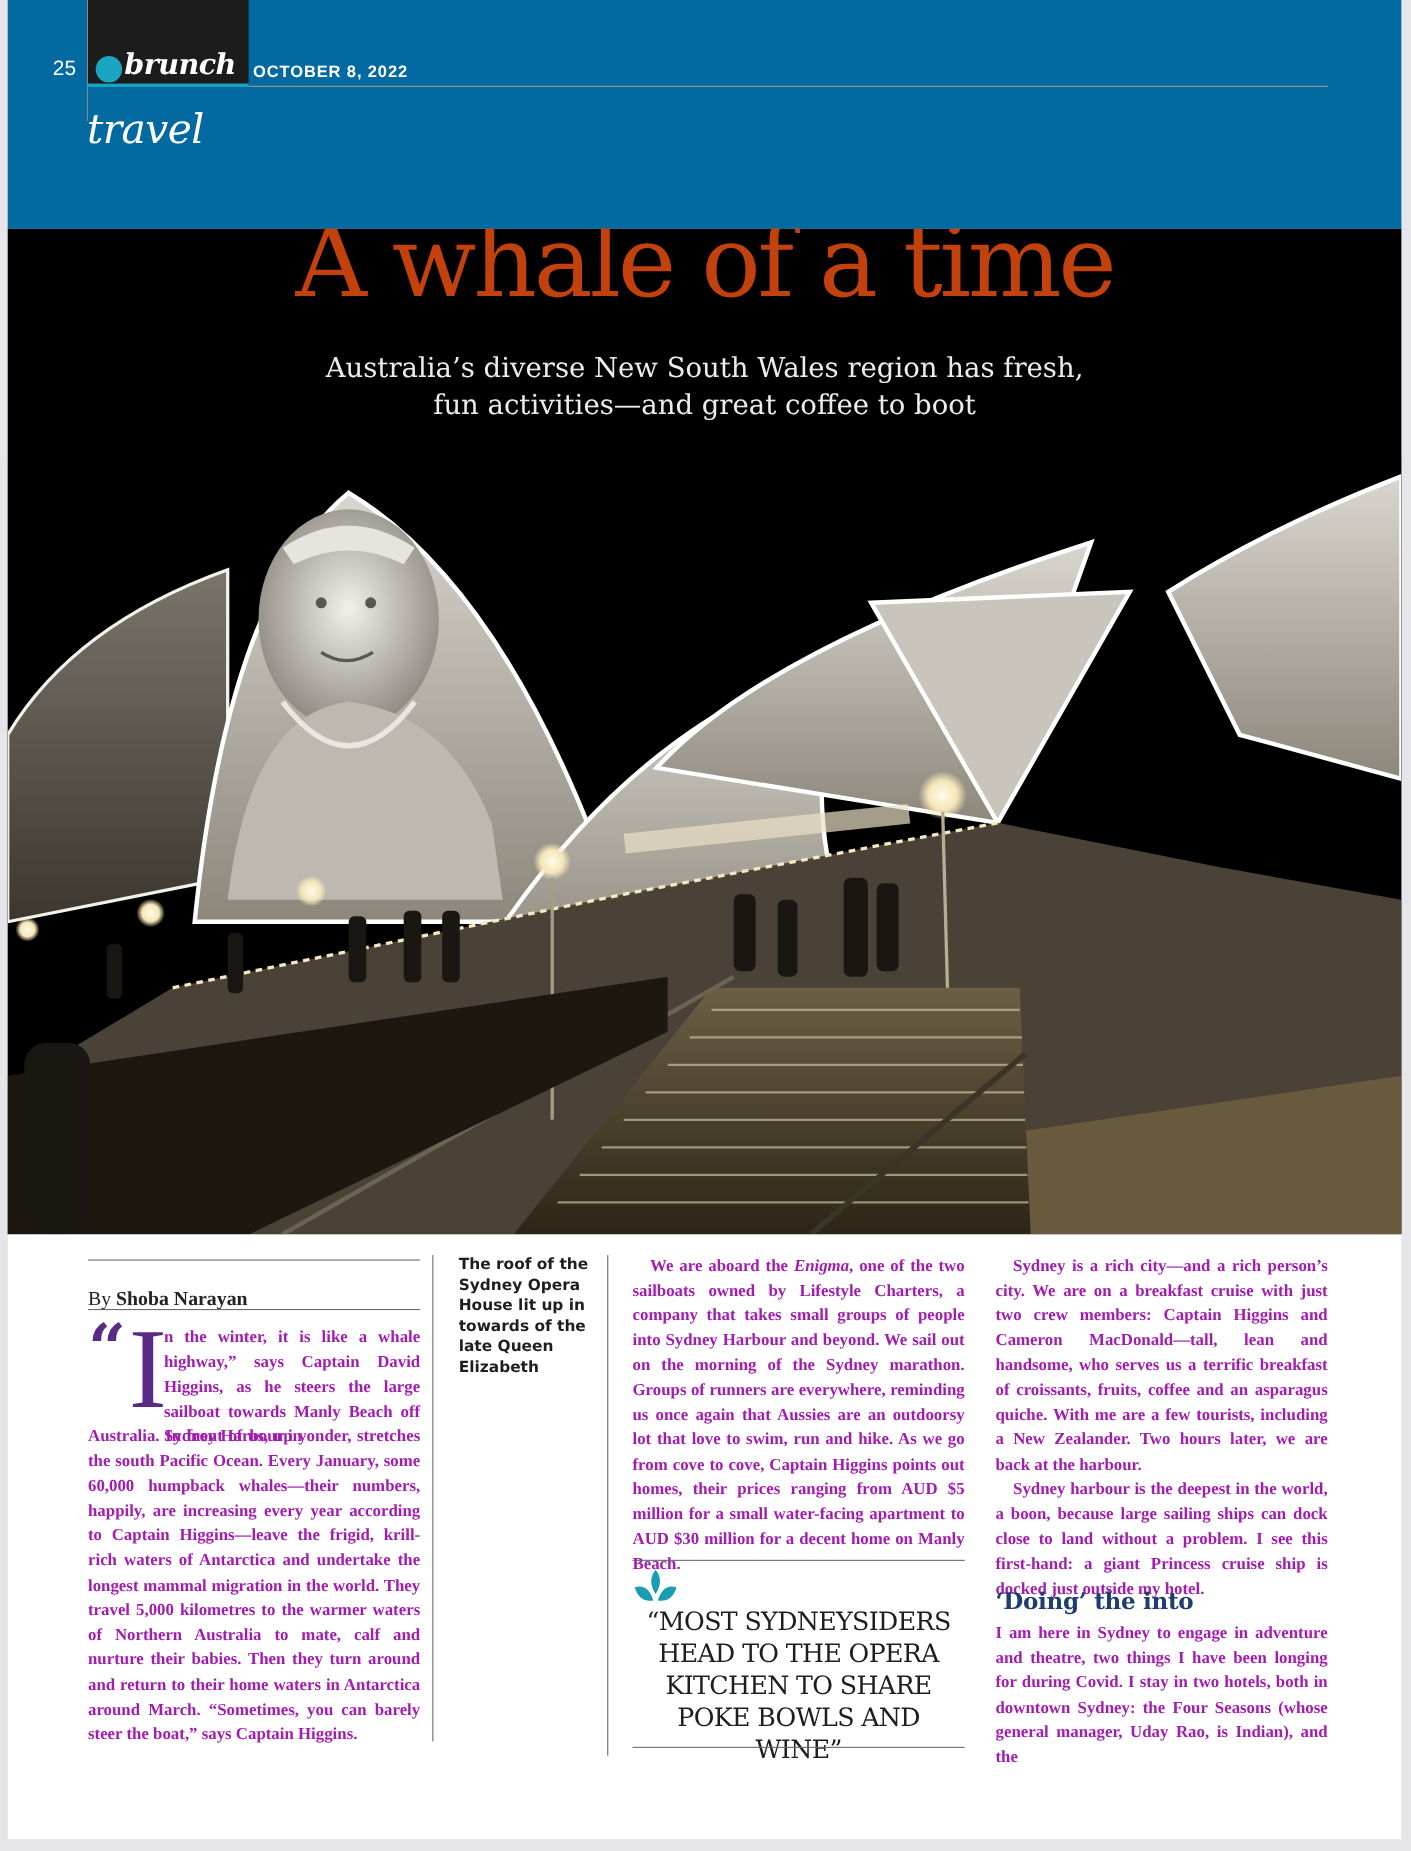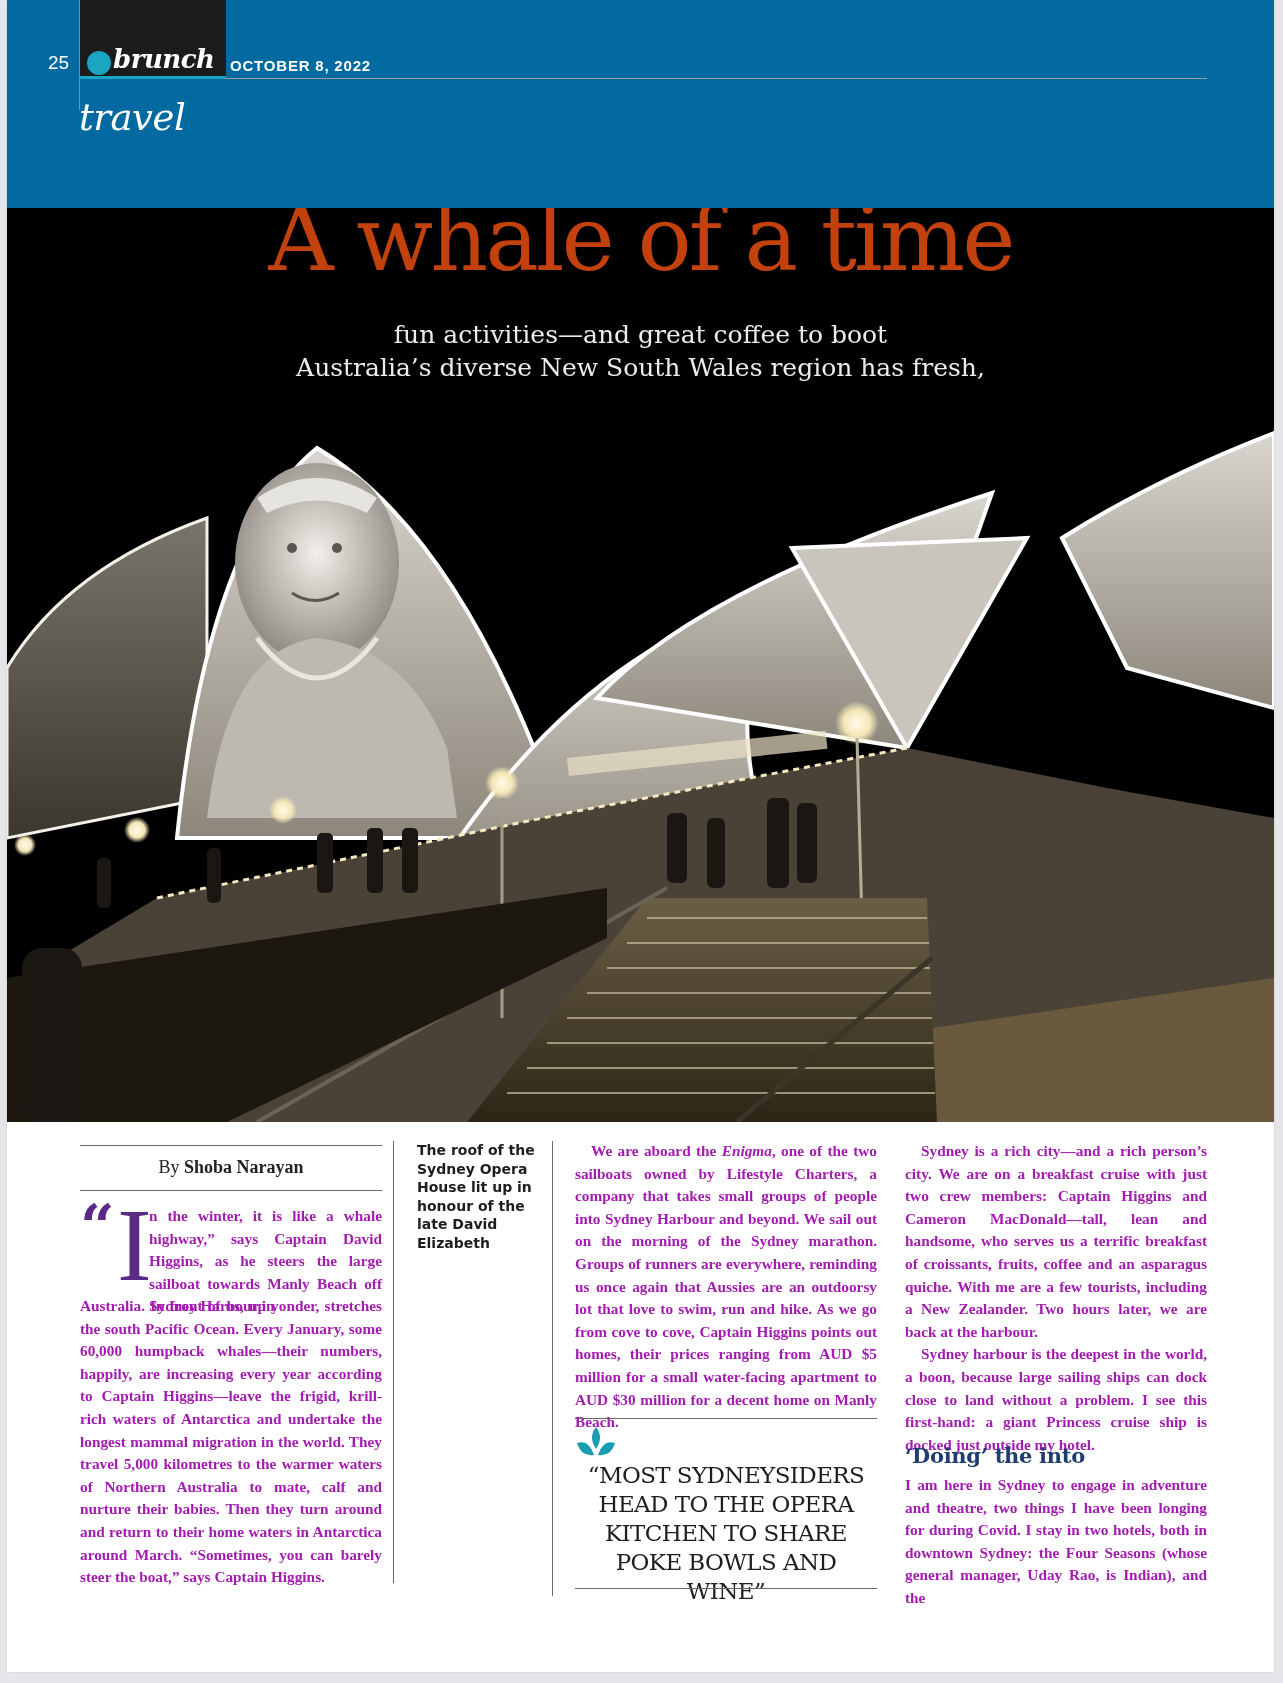--- a/index.html
+++ b/index.html
@@ -24,21 +24,21 @@
     .hero { position: absolute; left: 0; top: 208px; width: 1267px; height: 914px; background: #000000; overflow: hidden; }
     .headline { position: absolute; left: 0; top: -22px; width: 1267px; text-align: center; color: #c2410c; font-family: "DejaVu Serif", serif; font-size: 90px; font-weight: normal; letter-spacing: -3px; }
     .standfirst { position: absolute; left: 0; top: 110px; width: 1267px; text-align: center; color: #ececec; font-family: "DejaVu Serif", serif; font-size: 25px; line-height: 33px; font-weight: 300; }
     .photo { position: absolute; left: 0; top: 210px; width: 1267px; height: 704px; }
 
     
     .col { position: absolute; font-family: "Liberation Serif", serif; font-size: 15.3px; line-height: 22.6px; color: #a21caf; text-align: justify; font-weight: bold; }
     .col p { text-indent: 0; }
     .col p.ind { text-indent: 16px; }
 
-    .byline-box { position: absolute; left: 73px; top: 1145px; width: 302px; height: 46px; border-top: 1px solid #6a6a6a; border-bottom: 1px solid #6a6a6a; text-align: center; padding-top: 11px; font-family: "Liberation Serif", serif; font-size: 18px; color: #222; }
+    .byline-box { position: absolute; left: 73px; top: 1145px; width: 302px; height: 46px; border-top: 1px solid #6a6a6a; border-bottom: 1px solid #6a6a6a; text-align: left; padding-top: 24px; font-family: "Liberation Serif", serif; font-size: 18px; color: #222; }
     .byline-box b { font-weight: bold; }
 
     .quote-mark { position: absolute; left: 73px; top: 1196px; color: #5b2a86; font-family: "DejaVu Serif", serif; font-size: 60px; font-weight: bold; line-height: 1; }
     .dropcap { position: absolute; left: 110px; top: 1201px; color: #5b2a86; font-family: "Liberation Serif", serif; font-size: 104px; line-height: 0.85; }
 
     .col1-lead { left: 142px; top: 1205px; width: 233px; }
     .col1-rest { left: 73px; top: 1295px; width: 302px; }
 
     .vrule { position: absolute; width: 1px; background: #6a6a6a; }
 
@@ -67,22 +67,22 @@
     <span class="brand-name">brunch</span>
     <div class="brand-underline"></div>
     <div class="header-rule"></div>
     <span class="issue-date">OCTOBER 8, 2022</span>
     <span class="section-label">travel</span>
   </div>
 
   <div class="hero">
     <h1 class="headline">A whale of a time</h1>
     <div class="standfirst">
+      <div>Australia’s diverse New South Wales region has fresh,</div>
       <div>fun activities—and great coffee to boot</div>
-      <div>Australia’s diverse New South Wales region has fresh,</div>
     </div>
 
     <svg class="photo" viewBox="0 0 1267 704" preserveAspectRatio="none">
       <defs>
         <linearGradient id="shellG" x1="0" y1="0" x2="0" y2="1">
           <stop offset="0" stop-color="#d9d6cf"></stop>
           <stop offset="1" stop-color="#8d877b"></stop>
         </linearGradient>
         <linearGradient id="shellD" x1="0" y1="0" x2="0" y2="1">
           <stop offset="0" stop-color="#7a756b"></stop>
@@ -178,21 +178,21 @@
   <span class="dropcap">I</span>
   <div class="col col1-lead">
     <p>n the winter, it is like a whale highway,” says Captain David Higgins, as he steers the large sailboat towards Manly Beach off Sydney Harbour in</p>
   </div>
   <div class="col col1-rest">
     <p>Australia. In front of us, up yonder, stretches the south Pacific Ocean. Every January, some 60,000 humpback whales—their numbers, happily, are increasing every year according to Captain Higgins—leave the frigid, krill-rich waters of Antarctica and undertake the longest mammal migration in the world. They travel 5,000 kilometres to the warmer waters of Northern Australia to mate, calf and nurture their babies. Then they turn around and return to their home waters in Antarctica around March. “Sometimes, you can barely steer the boat,” says Captain Higgins.</p>
   </div>
 
   <div class="vrule" style="left:386px; top:1141px; height:442px;"></div>
 
-  <div class="caption">The roof of the Sydney Opera House lit up in honour of the late David Elizabeth</div>
+  <div class="caption">The roof of the Sydney Opera House lit up in towards of the late Queen Elizabeth</div>
 
   <div class="vrule" style="left:545px; top:1141px; height:455px;"></div>
 
   <div class="col col3">
     <p class="ind"><span>We are aboard the </span><i>Enigma</i><span>, one of the two sailboats owned by Lifestyle Charters, a company that takes small groups of people into Sydney Harbour and beyond. We sail out on the morning of the Sydney marathon. Groups of runners are everywhere, reminding us once again that Aussies are an outdoorsy lot that love to swim, run and hike. As we go from cove to cove, Captain Higgins points out homes, their prices ranging from AUD $5 million for a small water-facing apartment to AUD $30 million for a decent home on Manly Beach.</span></p>
   </div>
   <div class="col3-rule"></div>
   <svg class="lotus" viewBox="0 0 42 36">
     <path d="M21 2 Q29 12 21 24 Q13 12 21 2 Z" fill="#1a9db0"></path>
     <path d="M2 18 Q14 14 19 30 Q6 32 2 18 Z" fill="#1a9db0"></path>

